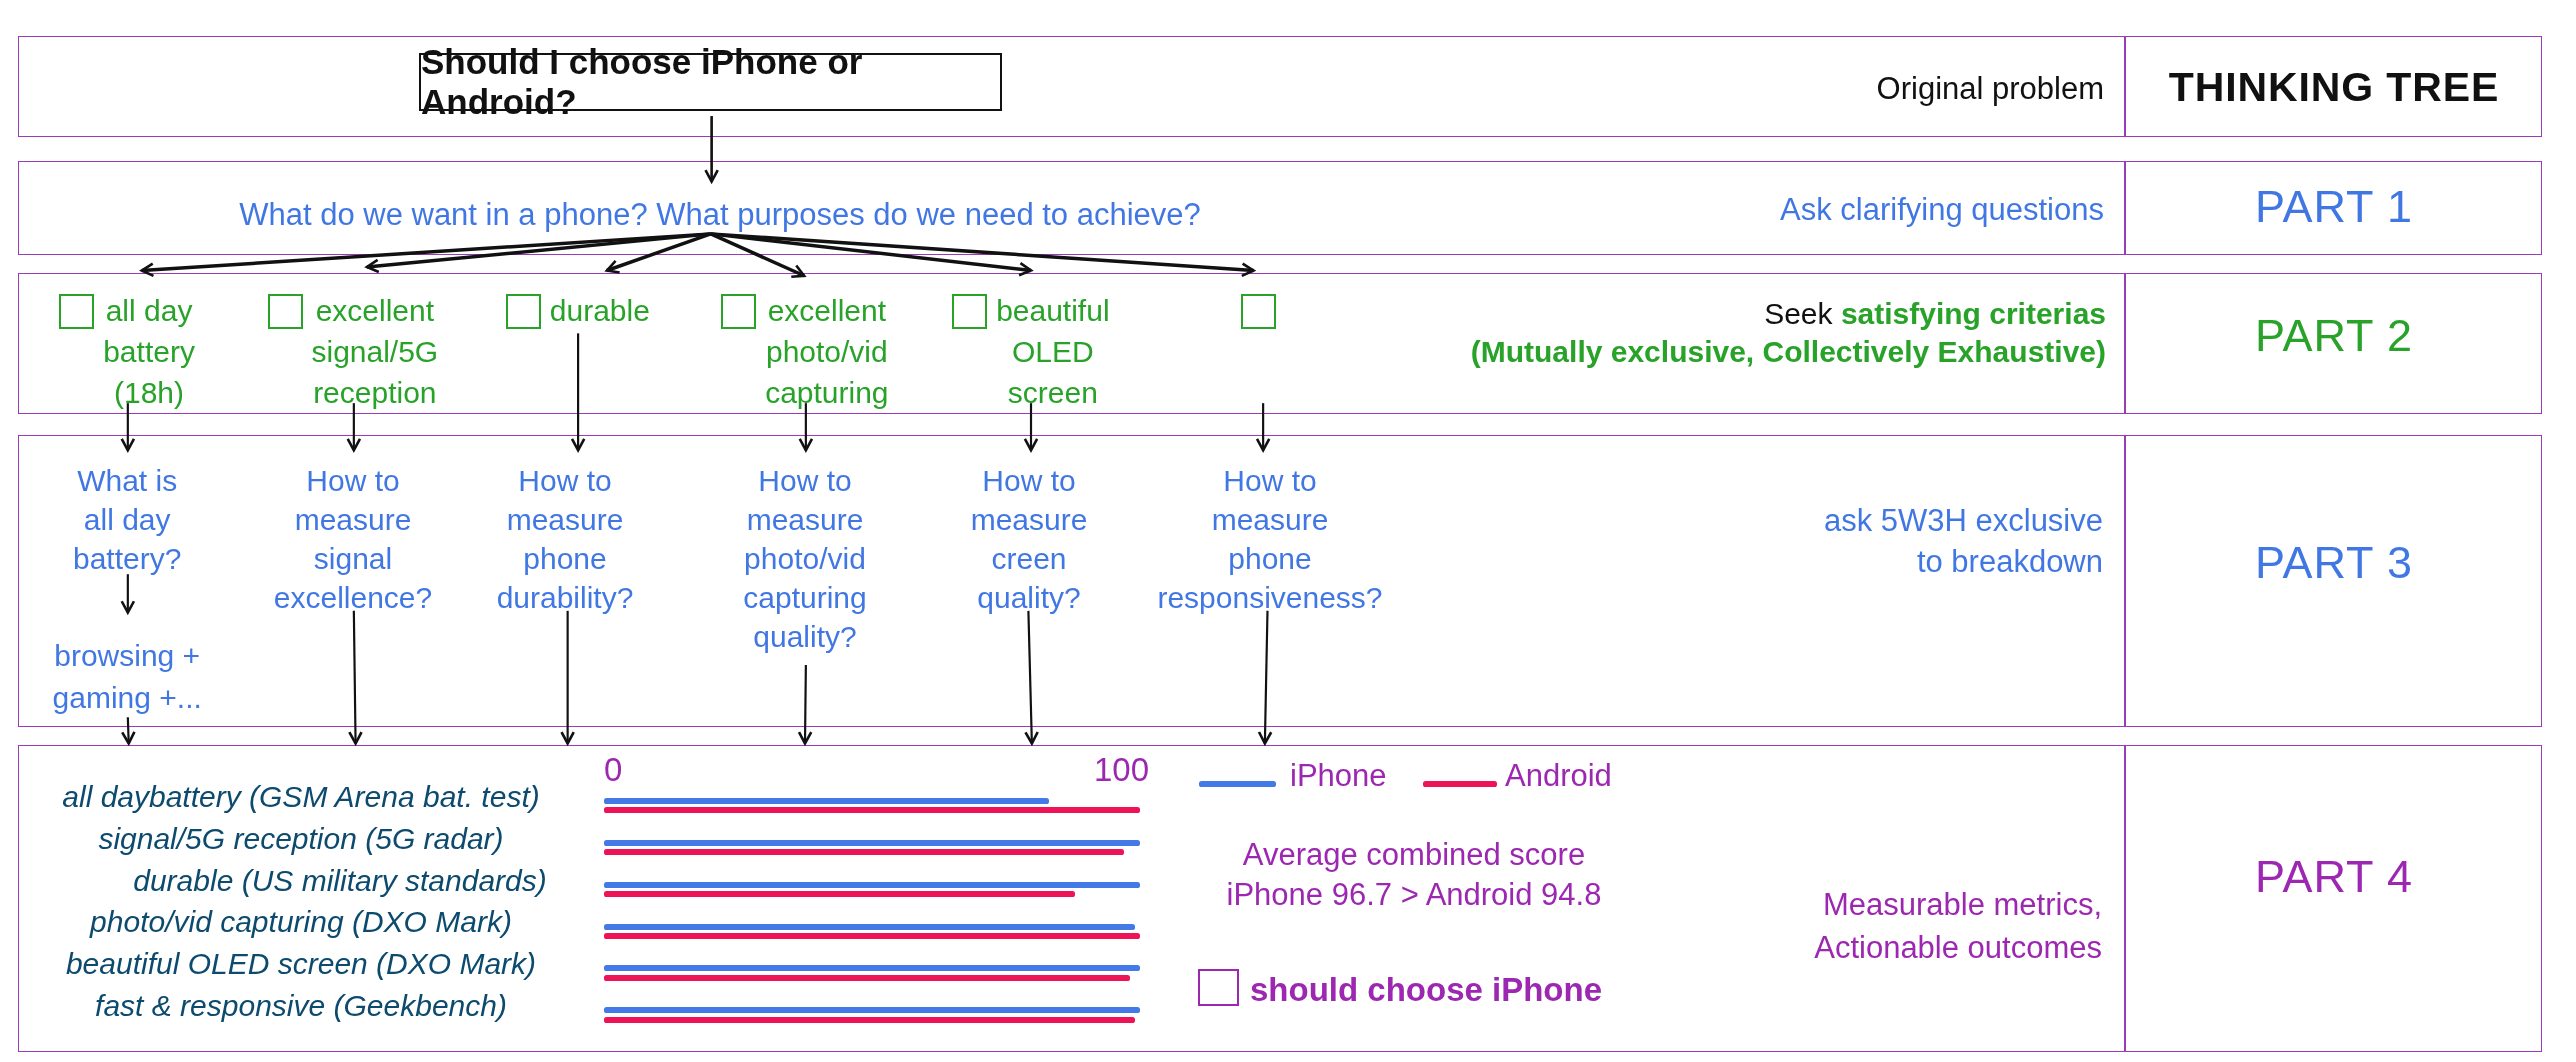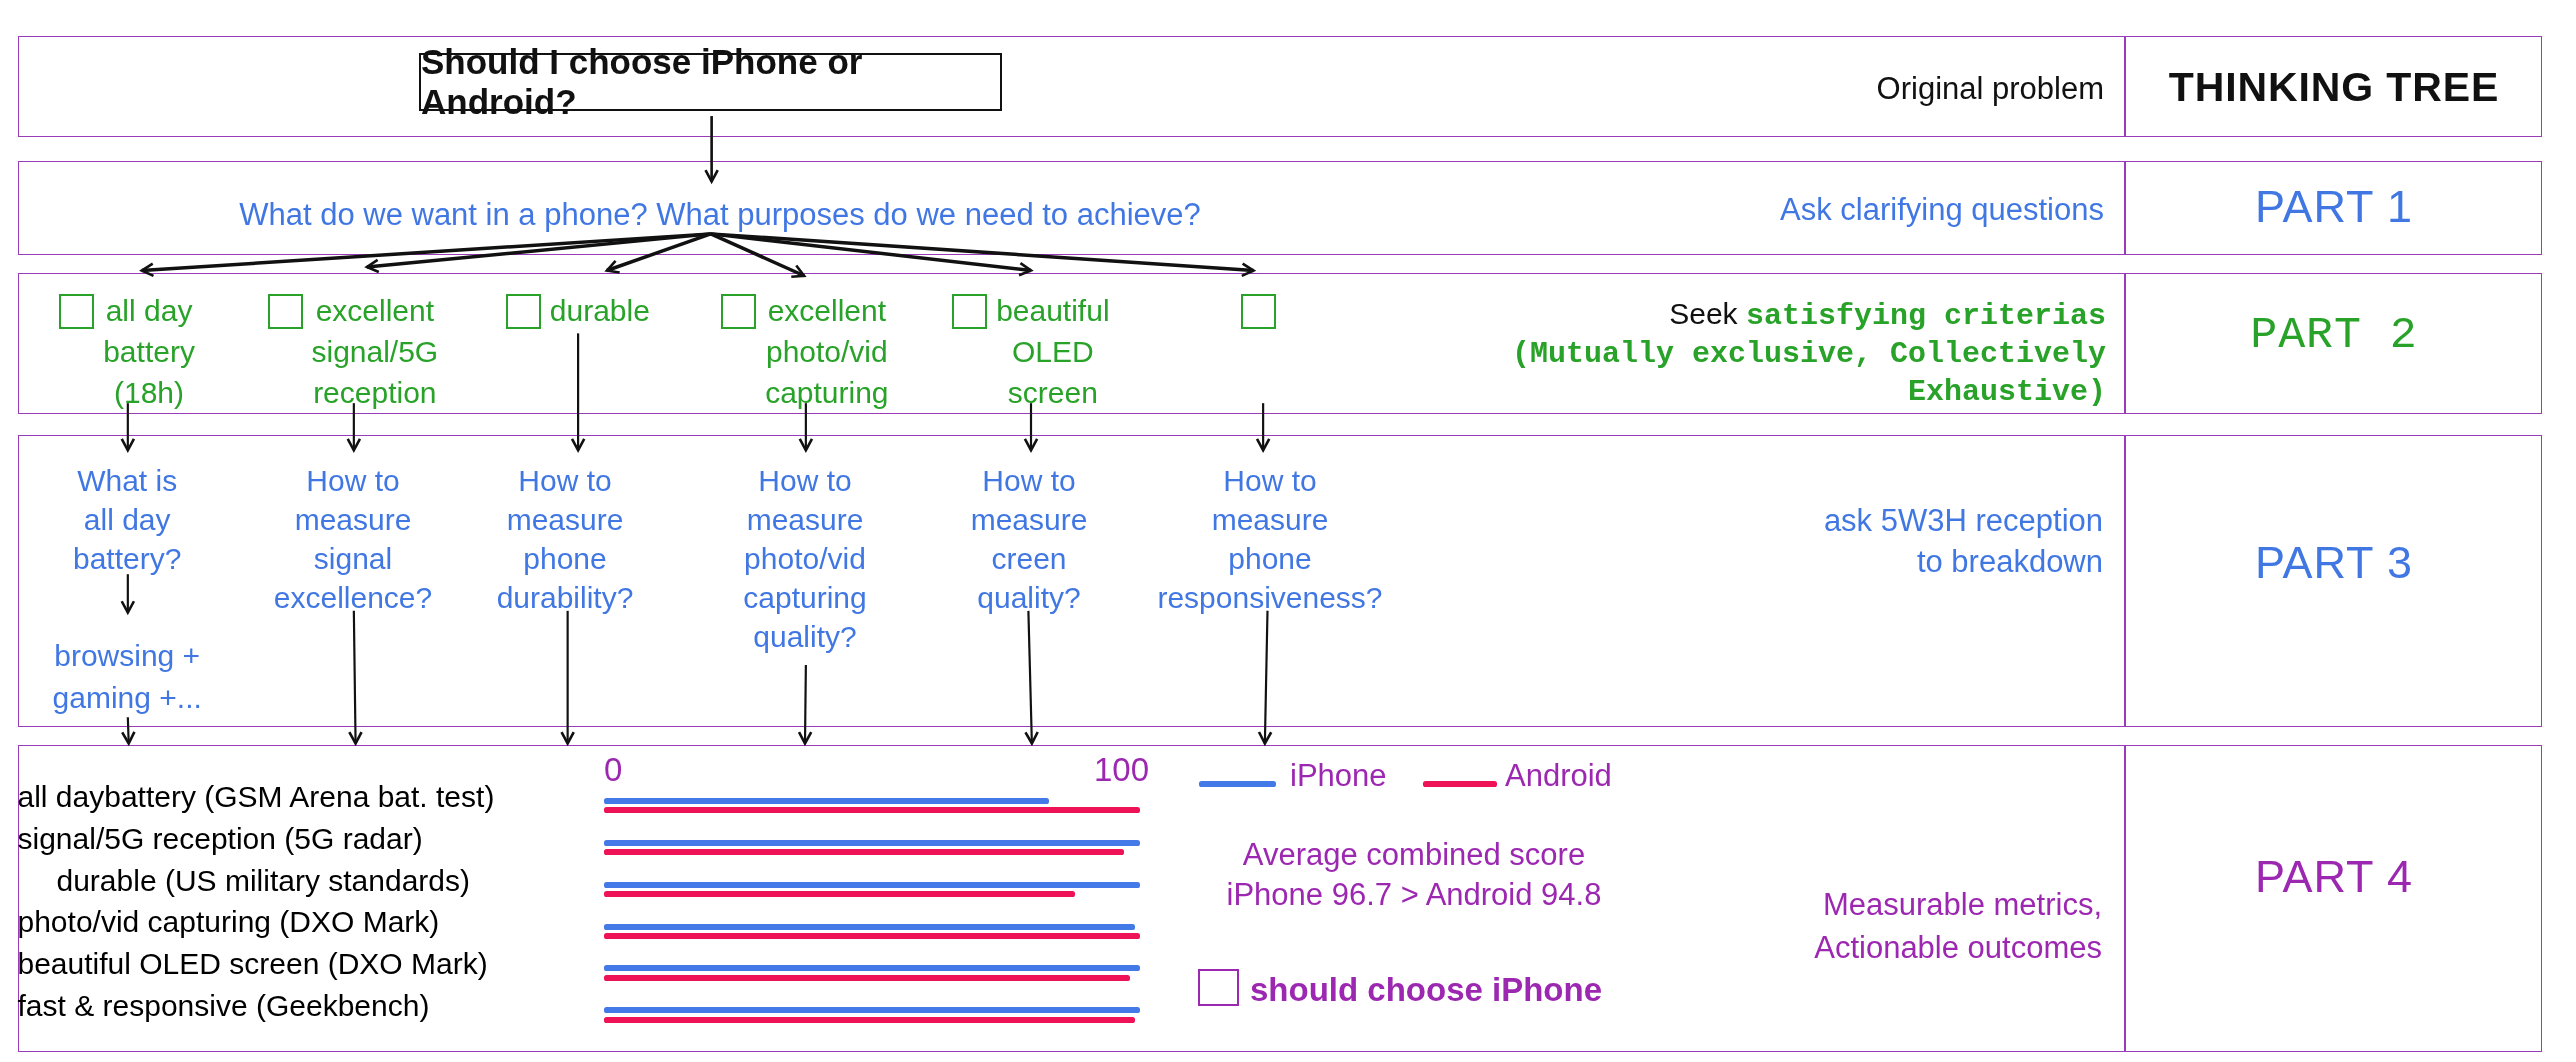--- a/index.html
+++ b/index.html
@@ -4,37 +4,37 @@
 <style>
   html,body{margin:0;padding:0;background:#ffffff;}
   #canvas{position:relative;width:2576px;height:1062px;background:#fff;
           font-family:"Liberation Sans", sans-serif;overflow:hidden;}
   .frame{position:absolute;border:1.7px solid #9a3cb8;background:transparent;box-sizing:border-box;}
   .vdiv{position:absolute;width:1.7px;background:#9a3cb8;}
   .abs{position:absolute;text-align:right;}
   .right{text-align:right;}
   .center{text-align:center;}
   .blue{color:#4177e3;}
-  .green{color:#28a228;font-family:Liberation Mono, monospace;}
+  .green{color:#28a228;}
   .purple{color:#9c27b0;}
   .black{color:#111111;}
   .bold{font-weight:bold;}
   .part-label{position:absolute;left:2126px;width:416px;text-align:center;
               font-size:45px;line-height:52px;letter-spacing:0.9px;}
   .title-box{position:absolute;left:419px;top:53px;width:583px;height:58px;
              border:2.6px solid #111;box-sizing:border-box;display:flex;align-items:center;
              justify-content:center;font-size:35px;font-weight:bold;color:#111;background:#fff;}
   .crit{position:absolute;top:290px;width:244px;display:flex;justify-content:center;
         align-items:flex-start;font-size:30px;line-height:41px;color:#28a228;}
   .cbx{width:31px;height:31px;border:2.6px solid #28a228;margin:4.4px 8.7px 0 0;flex:none;background:#fff;}
   .cbx-purple{position:absolute;width:37px;height:33px;border:2.6px solid #9c27b0;box-sizing:content-box;background:#fff;}
   .clines{text-align:center;}
   .q{position:absolute;top:461px;width:244px;text-align:center;font-size:30px;line-height:39px;color:#4177e3;}
-  .mlabel{position:absolute;left:17.5px;width:567px;text-align:left;font-size:30px;
-          height:37px;line-height:37px;color:#000000;}
+  .mlabel{position:absolute;left:17.5px;width:567px;text-align:center;font-size:30px;
+          height:37px;line-height:37px;color:#0c4a6e;font-style:italic;}
   .bar{position:absolute;height:6.1px;border-radius:2.6px;}
   .axis{position:absolute;top:752px;font-size:33px;color:#9c27b0;line-height:35px;}
   .legend-swatch{position:absolute;height:6.1px;border-radius:2.6px;}
   .legend-text{position:absolute;top:758px;font-size:31px;color:#9c27b0;line-height:35px;}
   .side{font-size:31px;}
   svg#arrows{position:absolute;left:0;top:0;pointer-events:none;}
 </style>
 </head>
 <body>
 
@@ -145,21 +145,21 @@
     <div>measure</div>
     <div>phone</div>
     <div>responsiveness?</div>
   </div>
   <div class="q" style="left:5.2px;top:635px;line-height:42px;">
     <div>browsing +</div>
     <div>gaming +...</div>
   </div>
 
   <div class="abs right blue" style="left:1440px;top:500px;width:663px;font-size:31px;line-height:41px;">
-    <div>ask 5W3H reception</div>
+    <div>ask 5W3H exclusive</div>
     <div>to breakdown</div>
   </div>
   <div class="part-label blue" style="top:537px;">PART 3</div>
 
   <div class="axis" style="left:604px;">0</div>
   <div class="axis right" style="left:1056px;width:93px;">100</div>
 
   <span class="legend-swatch" id="sw-iphone" style="left: 1199px; top: 781px; width: 77px; background: rgb(68, 121, 232);"></span>
   <span class="legend-text" style="left:1290px;">iPhone</span>
   <span class="legend-swatch" id="sw-android" style="left: 1423px; top: 781px; width: 74px; background: rgb(238, 18, 86);"></span>

